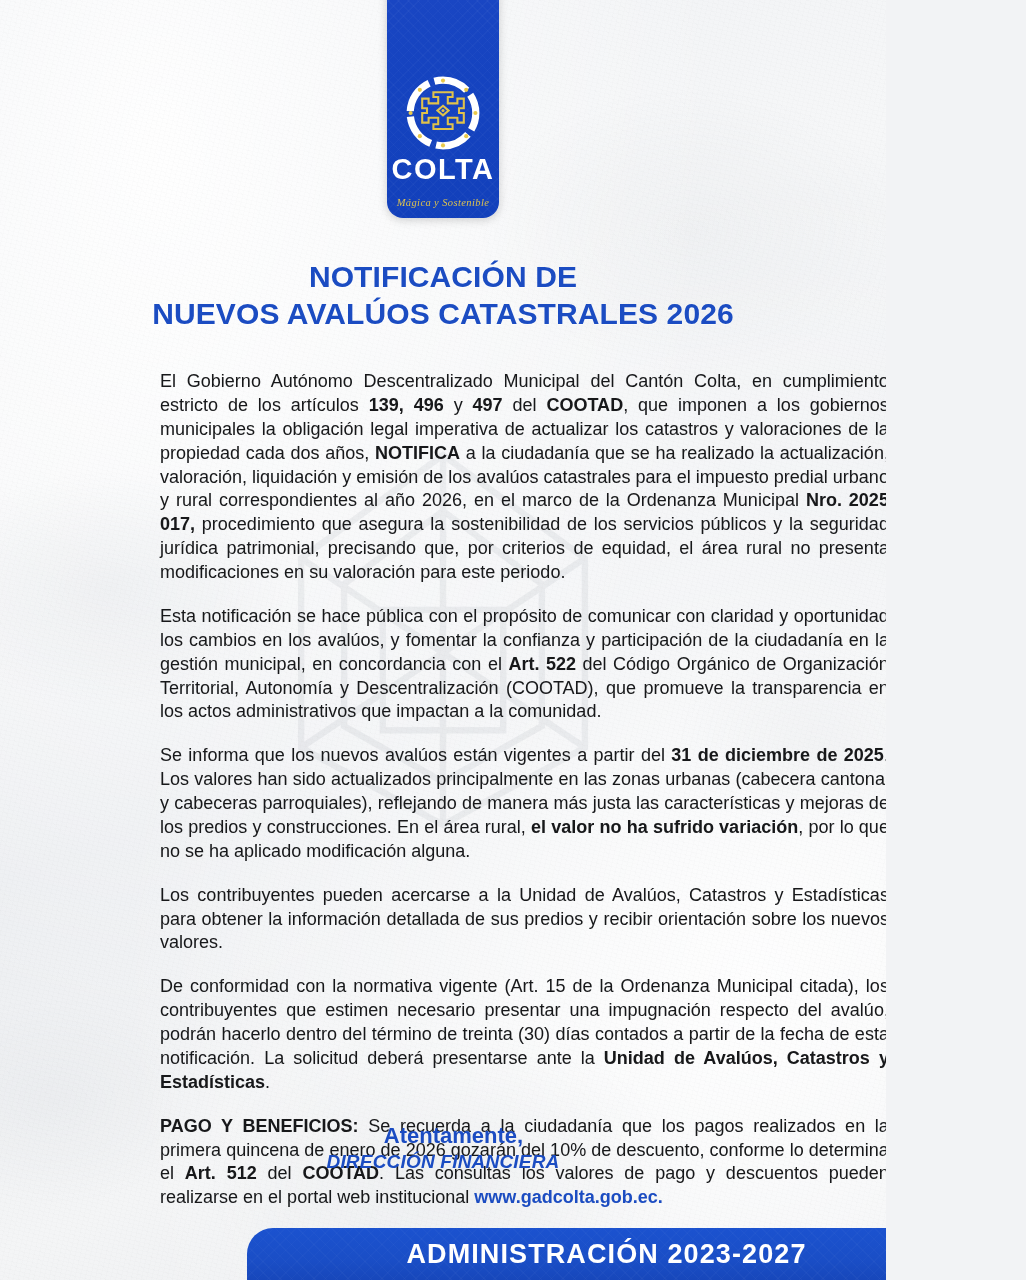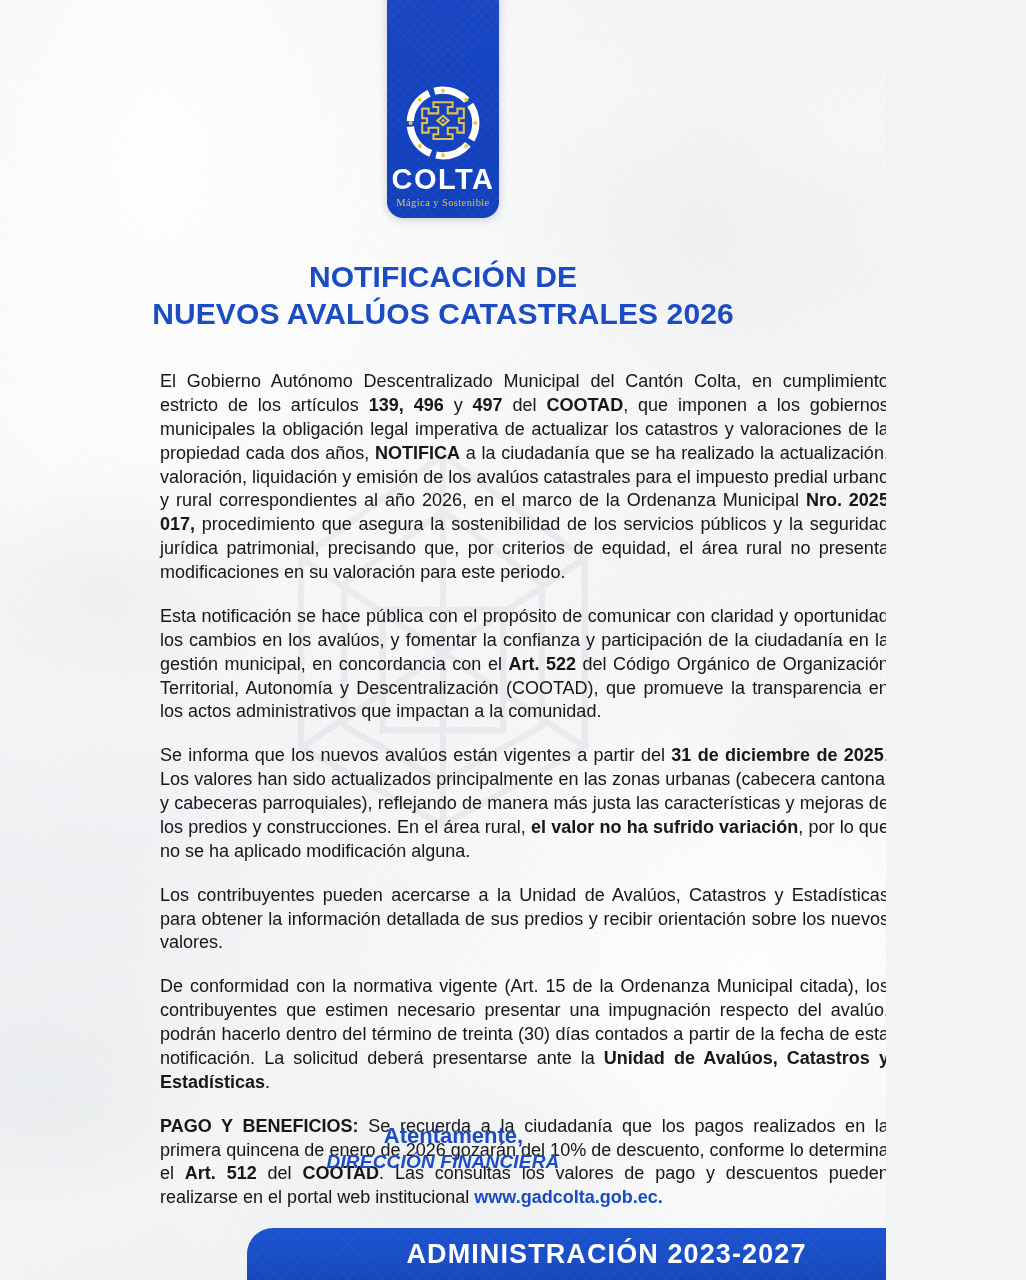--- a/index.html
+++ b/index.html
@@ -100,23 +100,24 @@
     color: #ffffff;
     font-size: 29px;
     font-weight: 700;
     letter-spacing: 1.5px;
     line-height: 1;
     font-family: "Liberation Sans", sans-serif;
   }
   .logo-tag {
     color: #e9c94a;
     font-size: 10.5px;
+    font-style: italic;
     font-family: "Liberation Serif", serif;
     letter-spacing: .4px;
-    margin-top: 3px;
+    margin-top: 13px;
     opacity: .95;
   }
 
   
   .title-block {
     position: absolute;
     top: 258px;
     left: 0;
     right: 0;
     text-align: center;

